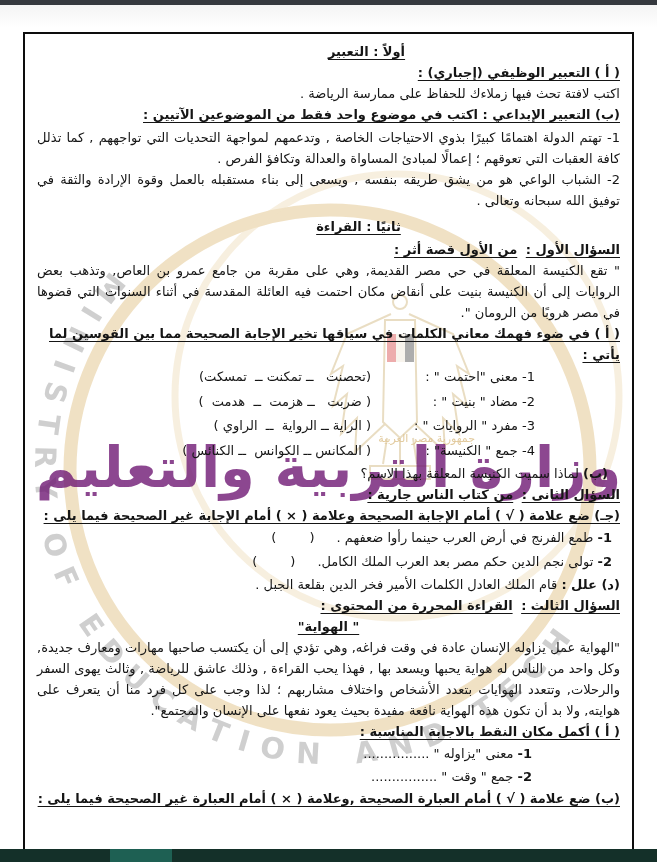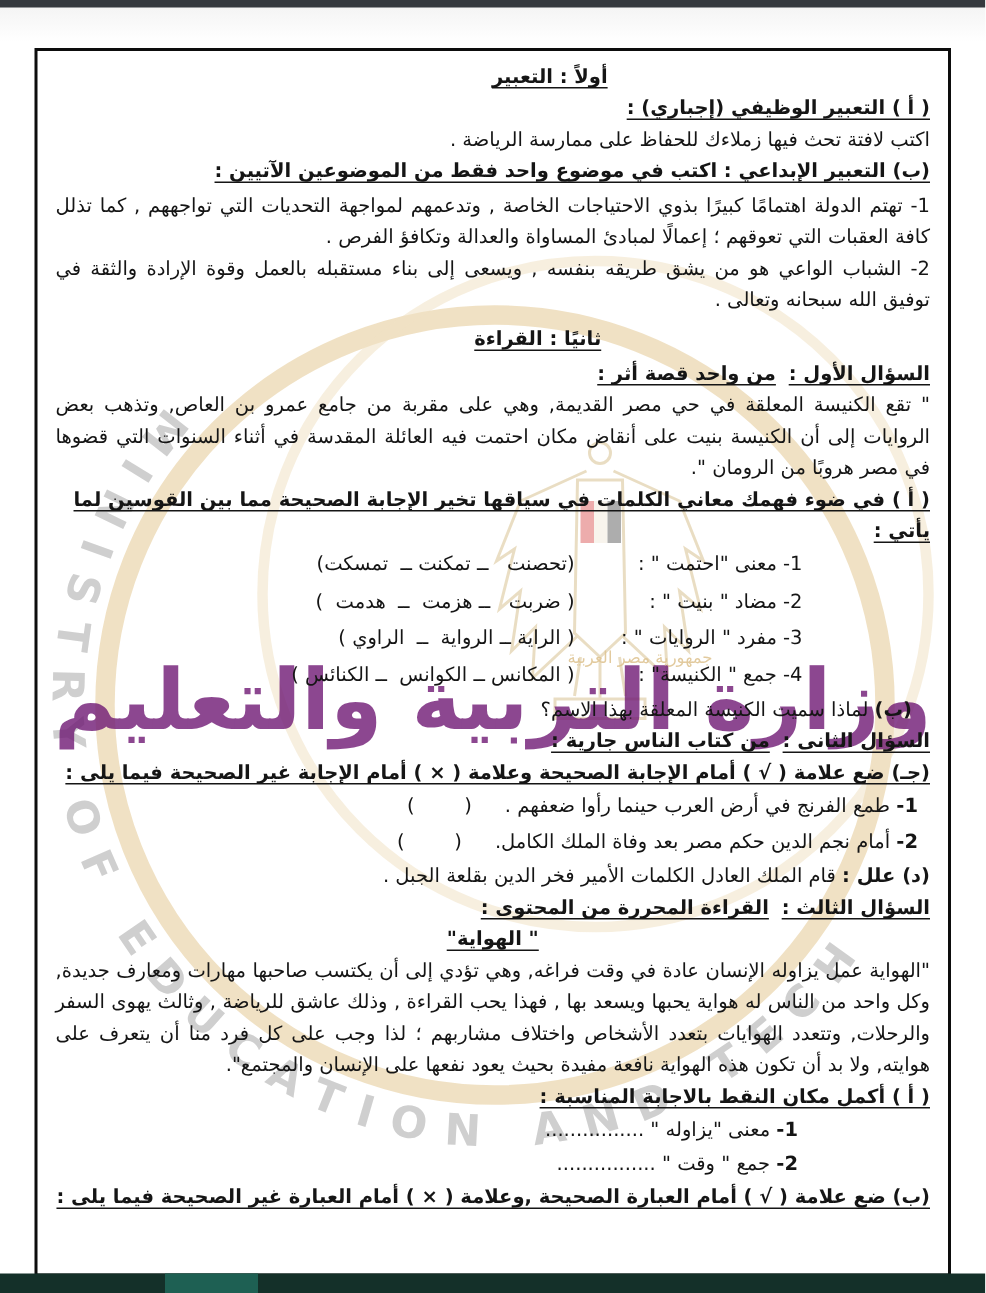--- a/index.html
+++ b/index.html
@@ -35,21 +35,21 @@
   .b{font-weight:bold;}
   .u{text-decoration:underline;text-underline-offset:3px;}
   .c{text-align:center;}
   .just{text-align:justify;}
   .t1{transform:translateX(38px);}
   .t2{transform:translateX(30px);margin-top:5px;margin-bottom:2px;}
   .hrow{font-weight:bold;}
   .hrow .src{margin-right:4px;}
   .mcq{display:flex;padding-right:85px;line-height:24.5px;}
   .mcq .q{min-width:150px;}
-  .mcq .opts{margin-right:2px;white-space:pre;}
+  .mcq .opts{margin-right:14px;white-space:pre;}
   .tf{display:flex;padding-right:8px;line-height:24px;}
   .tf .txt{}
   .tf .br{white-space:pre;margin-right:22px;}
   .fill{padding-right:88px;line-height:23px;}
   .num{font-weight:bold;}
   .mt2{margin-top:2px;}
 </style>
 </head>
 <body>
 
@@ -91,21 +91,21 @@
       <div>اكتب لافتة تحث فيها زملاءك للحفاظ على ممارسة الرياضة .</div>
       <div class="b u">(ب) التعبير الإبداعي : اكتب في موضوع واحد فقط من الموضوعين الآتيين :</div>
 
       <div class="just mt2">1- تهتم الدولة اهتمامًا كبيرًا بذوي الاحتياجات الخاصة , وتدعمهم لمواجهة التحديات التي تواجههم , كما تذلل كافة العقبات التي تعوقهم ؛ إعمالًا لمبادئ المساواة والعدالة وتكافؤ الفرص .</div>
       <div class="just">2- الشباب الواعي هو من يشق طريقه بنفسه , ويسعى إلى بناء مستقبله بالعمل وقوة الإرادة والثقة في توفيق الله سبحانه وتعالى .</div>
 
       <div class="c b u t2">ثانيًا : القراءة</div>
 
       <div class="hrow">
         <span class="u">السؤال الأول :</span>
-        <span class="u src">من واحد قصة أثر :</span>
+        <span class="u src">من الأول قصة أثر :</span>
       </div>
       <div class="just">" تقع الكنيسة المعلقة في حي مصر القديمة, وهي على مقربة من جامع عمرو بن العاص, وتذهب بعض الروايات إلى أن الكنيسة بنيت على أنقاض مكان احتمت فيه العائلة المقدسة في أثناء السنوات التي قضوها في مصر هروبًا  من الرومان ".</div>
       <div class="b u">( أ ) في ضوء فهمك معاني الكلمات في سياقها تخير الإجابة الصحيحة مما بين القوسين لما يأتي :</div>
 
       <div class="mcq">
         <span class="q">1- معنى  "احتمت "   :</span>
         <span class="opts">(تحصنت   ــ تمكنت ــ  تمسكت)</span>
       </div>
       <div class="mcq">
         <span class="q">2- مضاد " بنيت "  :</span>
@@ -129,21 +129,21 @@
         <span class="u">السؤال الثانى :</span>
         <span class="u src">من كتاب الناس جارية :</span>
       </div>
       <div class="b u">(جـ) ضع علامة ( √ ) أمام الإجابة الصحيحة وعلامة ( × ) أمام الإجابة غير الصحيحة فيما يلى :</div>
 
       <div class="tf">
         <span class="txt"><span class="num">1-</span> <span>طمع الفرنج في أرض العرب حينما رأوا ضعفهم .</span></span>
         <span class="br">(        )</span>
       </div>
       <div class="tf">
-        <span class="txt"><span class="num">2-</span> <span>أمام نجم الدين  حكم مصر بعد وفاة الملك الكامل.</span></span>
+        <span class="txt"><span class="num">2-</span> <span>تولى نجم الدين  حكم مصر بعد العرب الملك الكامل.</span></span>
         <span class="br">(        )</span>
       </div>
 
       <div>
         <span class="b">(د) علل :</span>
         <span>قام الملك العادل الكلمات الأمير فخر الدين بقلعة الجبل .</span>
       </div>
 
       <div class="hrow">
         <span class="u">السؤال الثالث :</span>

